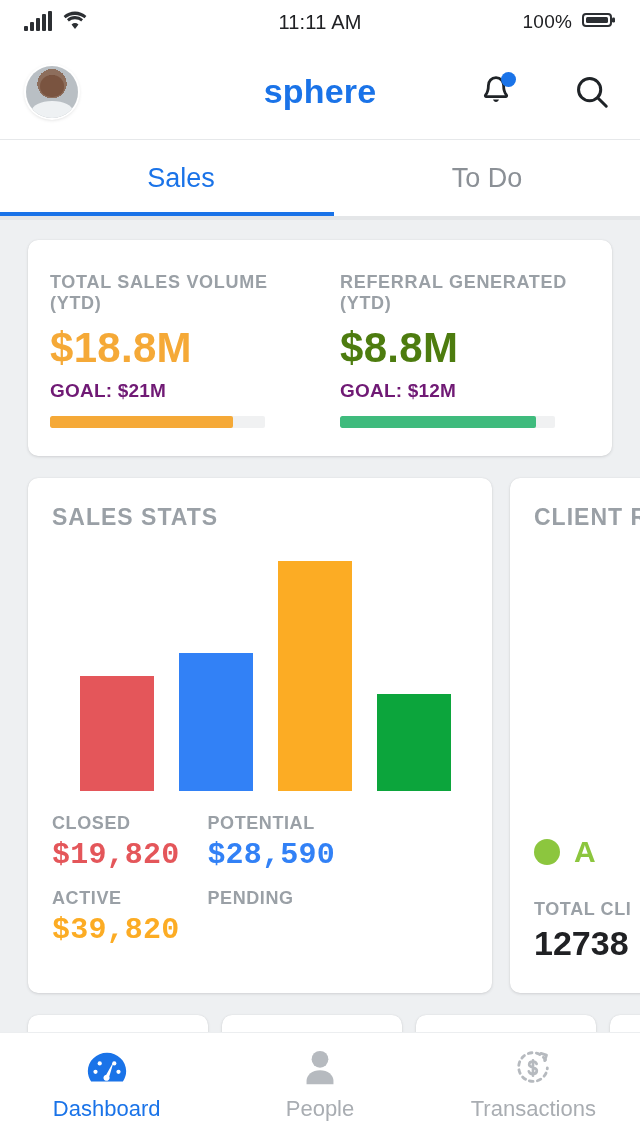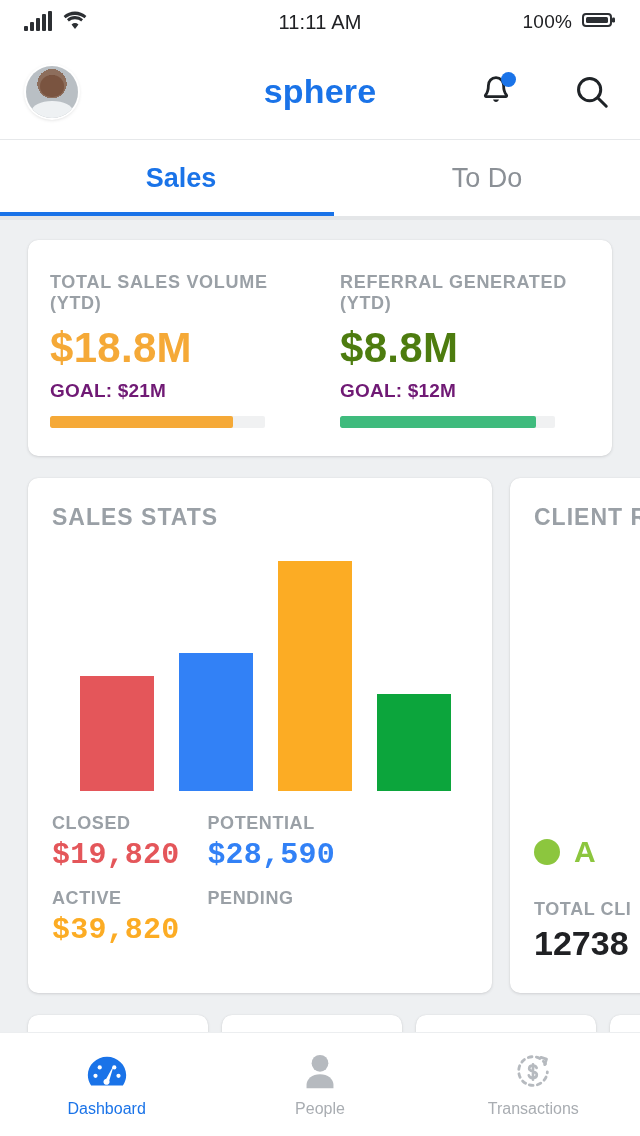--- a/index.html
+++ b/index.html
@@ -51,21 +51,21 @@
   .appbar-actions { margin-left: auto; display: flex; align-items: center; gap: 52px; z-index:2;}
   .icon-btn { width: 44px; height: 44px; display:flex; align-items:center; justify-content:center;
               position: relative; }
   .dot-badge { position:absolute; top:2px; right:2px; width:15px; height:15px;
                border-radius:50%; background:#1a73e8; }
 
   
   .tabs { display:flex; background:#fff; height:76px; }
   .tab { flex:1; display:flex; align-items:center; justify-content:center;
          font-size: 27px; color:#8b9096; position:relative; }
-  .tab.active { color:#1a73e8; font-weight:700;padding-left:28px; }
+  .tab.active { color:#1a73e8; font-weight:400;padding-left:28px; }
   .tab.active::after{ content:""; position:absolute; left:0; right:0; bottom:0;
                       height:4px; background:#1a73e8; }
   .tabs-underline { height:4px; background:#e4e6e8; }
 
   
   .content { padding: 20px 0 0 0; }
   .card {
     background:#fff; border-radius:10px;
     box-shadow: 0 1px 3px rgba(60,64,67,.16), 0 0 1px rgba(60,64,67,.12);
   }
@@ -109,21 +109,21 @@
   .small-label { font-size:17px; font-weight:700; color:#9aa0a6; letter-spacing:.6px;
                  white-space:nowrap; }
   .small-value { font-size:34px; font-weight:700; color:#202124; margin-top:8px; }
 
   
   .bottomnav {
     position:absolute; left:0; right:0; bottom:0; height:104px; background:#fff;
     display:flex; align-items:center; border-top:1px solid #eceef0;
   }
   .nav-item { flex:1; display:flex; flex-direction:column; align-items:center; gap:8px; }
-  .nav-label { font-size:16px; color:#a9adb2; }
+  .nav-label { font-size:22px; color:#a9adb2; }
   .nav-item.active .nav-label { color:#1a73e8; }
 </style>
 </head>
 <body>
 
 <div class="phone">
 
   <div class="statusbar">
     <div class="sb-left">
       <span class="signal">

